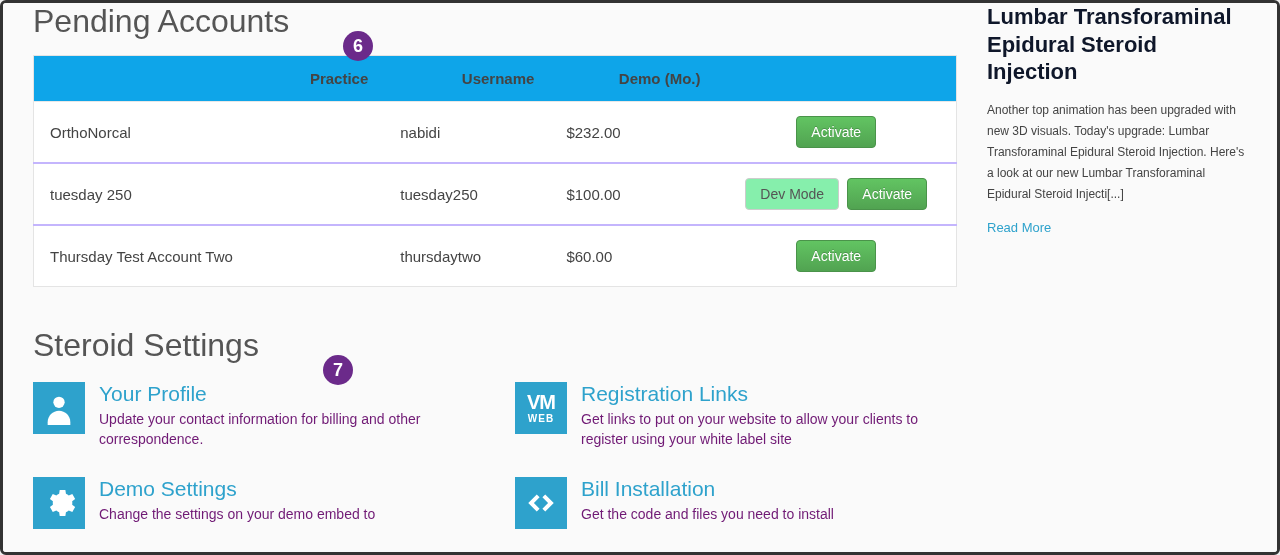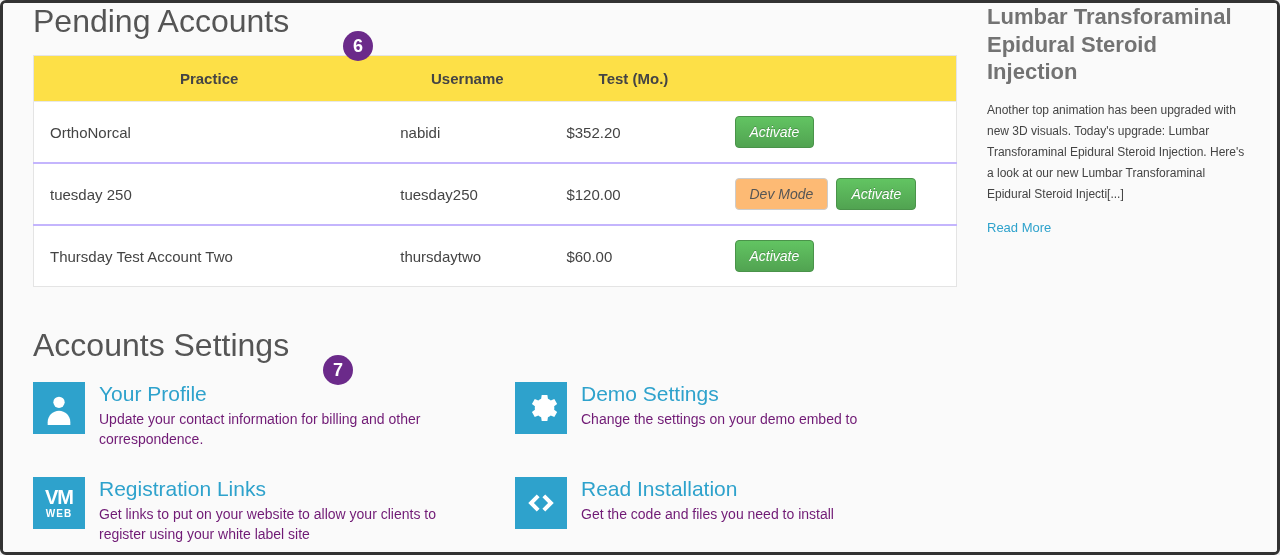--- a/index.html
+++ b/index.html
@@ -57,58 +57,58 @@
   .badge-6 { left: 310px; }
   .badge-7 { left: 290px; }
   table.accounts {
     width: 100%;
     border-collapse: collapse;
     background: #fff;
     border: 1px solid #e4e4e4;
     border-radius: 4px;
   }
   table.accounts th {
-    text-align: center;
+    text-align: right;
     font-weight: 600;
     font-size: 15px;
     color: #444;
     padding: 14px 16px;
     border-bottom: 1px solid #e8e8e8;
-    background: #fde047;
+    background: #0ea5e9;
   }
   table.accounts td {
     padding: 14px 16px;
     border-bottom: 2px solid #c4b5fd;
     font-size: 15px;
     color: #444;
   }
   table.accounts tr:last-child td { border-bottom: none; }
   .col-practice { width: 38%; }
   .col-user { width: 18%; }
   .col-bill { width: 18%; }
   .col-actions { width: 26%; text-align: center; }
-  td.col-actions { text-align: left; font-style: italic; }
+  td.col-actions { text-align: center; }
   .btn {
     display: inline-block;
     padding: 7px 14px;
     border-radius: 4px;
     font-size: 14px;
     cursor: pointer;
     border: 1px solid transparent;
     margin: 0 2px;
   }
   .btn-activate {
     background: #5bb75b;
     background: linear-gradient(#62c462,#51a351);
     color: #fff;
     border-color: #4a934a;
     text-shadow: 0 -1px rgba(0,0,0,.2);
   }
   .btn-dev {
-    background: #fdba74;
+    background: #86efac;
     color: #555;
     border: 1px solid #ccc;
   }
   .settings-grid {
     display: flex;
     flex-wrap: wrap;
     gap: 28px 40px;
   }
   .setting-item {
     display: flex;
@@ -140,21 +140,21 @@
     font-weight: 400;
     font-size: 21px;
     margin-bottom: 4px;
   }
   .setting-text p {
     color: #701a75;
     font-size: 14px;
     line-height: 1.4;
   }
   .sidebar h3.post-title {
-    color: #737373;
+    color: #0f172a;
     font-weight: 600;
     font-size: 22px;
     line-height: 1.25;
     margin-bottom: 14px;
   }
   .sidebar p.post-excerpt {
     color: #444;
     font-size: 12px;
     line-height: 1.75;
     margin-bottom: 14px;
@@ -173,104 +173,104 @@
     <h2 class="section-title">
       <span>Pending Accounts</span>
       <span class="badge-num badge-6">6</span>
     </h2>
 
     <table class="accounts">
       <thead>
         <tr>
           <th class="col-practice">Practice</th>
           <th class="col-user">Username</th>
-          <th class="col-bill">Test (Mo.)</th>
+          <th class="col-bill">Demo (Mo.)</th>
           <th class="col-actions"></th>
         </tr>
       </thead>
       <tbody>
         <tr>
           <td class="col-practice">OrthoNorcal</td>
           <td class="col-user">nabidi</td>
-          <td class="col-bill">$352.20</td>
+          <td class="col-bill">$232.00</td>
           <td class="col-actions">
             <span class="btn btn-activate">Activate</span>
           </td>
         </tr>
         <tr>
           <td class="col-practice">tuesday 250</td>
           <td class="col-user">tuesday250</td>
-          <td class="col-bill">$120.00</td>
+          <td class="col-bill">$100.00</td>
           <td class="col-actions">
             <span class="btn btn-dev">Dev Mode</span>
             <span class="btn btn-activate">Activate</span>
           </td>
         </tr>
         <tr>
           <td class="col-practice">Thursday Test Account Two</td>
           <td class="col-user">thursdaytwo</td>
           <td class="col-bill">$60.00</td>
           <td class="col-actions">
             <span class="btn btn-activate">Activate</span>
           </td>
         </tr>
       </tbody>
     </table>
 
     <h2 class="section-title second">
-      <span>Accounts Settings</span>
+      <span>Steroid Settings</span>
       <span class="badge-num badge-7">7</span>
     </h2>
 
     <div class="settings-grid">
 
       <div class="setting-item">
         <div class="setting-icon">
           <svg viewBox="0 0 24 24">
               <circle cx="12" cy="8" r="4"></circle>
               <path d="M4 22c0-4.4 3.6-8 8-8s8 3.6 8 8v2H4z"></path>
             </svg>
         </div>
         <div class="setting-text">
           <h3>Your Profile</h3>
           <p>Update your contact information for billing and other correspondence.</p>
         </div>
       </div>
 
       <div class="setting-item">
+        <div class="setting-icon vm-icon">
+          <span class="vm-top">VM</span>
+            <span class="vm-bot">WEB</span>
+        </div>
+        <div class="setting-text">
+          <h3>Registration Links</h3>
+          <p>Get links to put on your website to allow your clients to register using your white label site</p>
+        </div>
+      </div>
+
+      <div class="setting-item">
         <div class="setting-icon">
           <svg viewBox="0 0 24 24">
               <path d="M12 8a4 4 0 100 8 4 4 0 000-8zm9.4 4a7.7 7.7 0 00-.1-1.2l2.1-1.6-2-3.5-2.5 1a7.6 7.6 0 00-2-1.2l-.4-2.7h-4l-.4 2.7a7.6 7.6 0 00-2 1.2l-2.5-1-2 3.5 2.1 1.6a7.7 7.7 0 000 2.4l-2.1 1.6 2 3.5 2.5-1c.6.5 1.3.9 2 1.2l.4 2.7h4l.4-2.7c.7-.3 1.4-.7 2-1.2l2.5 1 2-3.5-2.1-1.6c.1-.4.1-.8.1-1.2z"></path>
             </svg>
         </div>
         <div class="setting-text">
           <h3>Demo Settings</h3>
           <p>Change the settings on your demo embed to</p>
         </div>
       </div>
 
       <div class="setting-item">
-        <div class="setting-icon vm-icon">
-          <span class="vm-top">VM</span>
-            <span class="vm-bot">WEB</span>
-        </div>
-        <div class="setting-text">
-          <h3>Registration Links</h3>
-          <p>Get links to put on your website to allow your clients to register using your white label site</p>
-        </div>
-      </div>
-
-      <div class="setting-item">
         <div class="setting-icon">
           <svg viewBox="0 0 24 24">
               <path d="M9 6l-6 6 6 6 2-2-4-4 4-4-2-2zm6 0l-2 2 4 4-4 4 2 2 6-6-6-6z"></path>
             </svg>
         </div>
         <div class="setting-text">
-          <h3>Read Installation</h3>
+          <h3>Bill Installation</h3>
           <p>Get the code and files you need to install</p>
         </div>
       </div>
 
     </div>
   </div>
 
   <div class="sidebar">
     <h3 class="post-title">Lumbar Transforaminal Epidural Steroid Injection</h3>
     <p class="post-excerpt">Another top animation has been upgraded with new 3D visuals. Today's upgrade: Lumbar Transforaminal Epidural Steroid Injection. Here's a look at our new Lumbar Transforaminal Epidural Steroid Injecti[...]</p>

